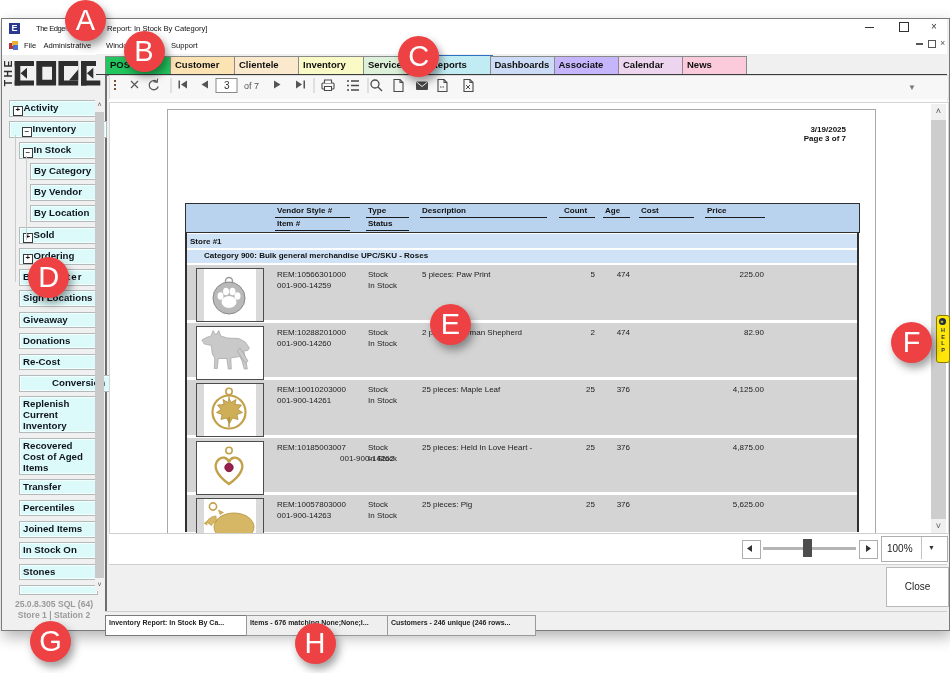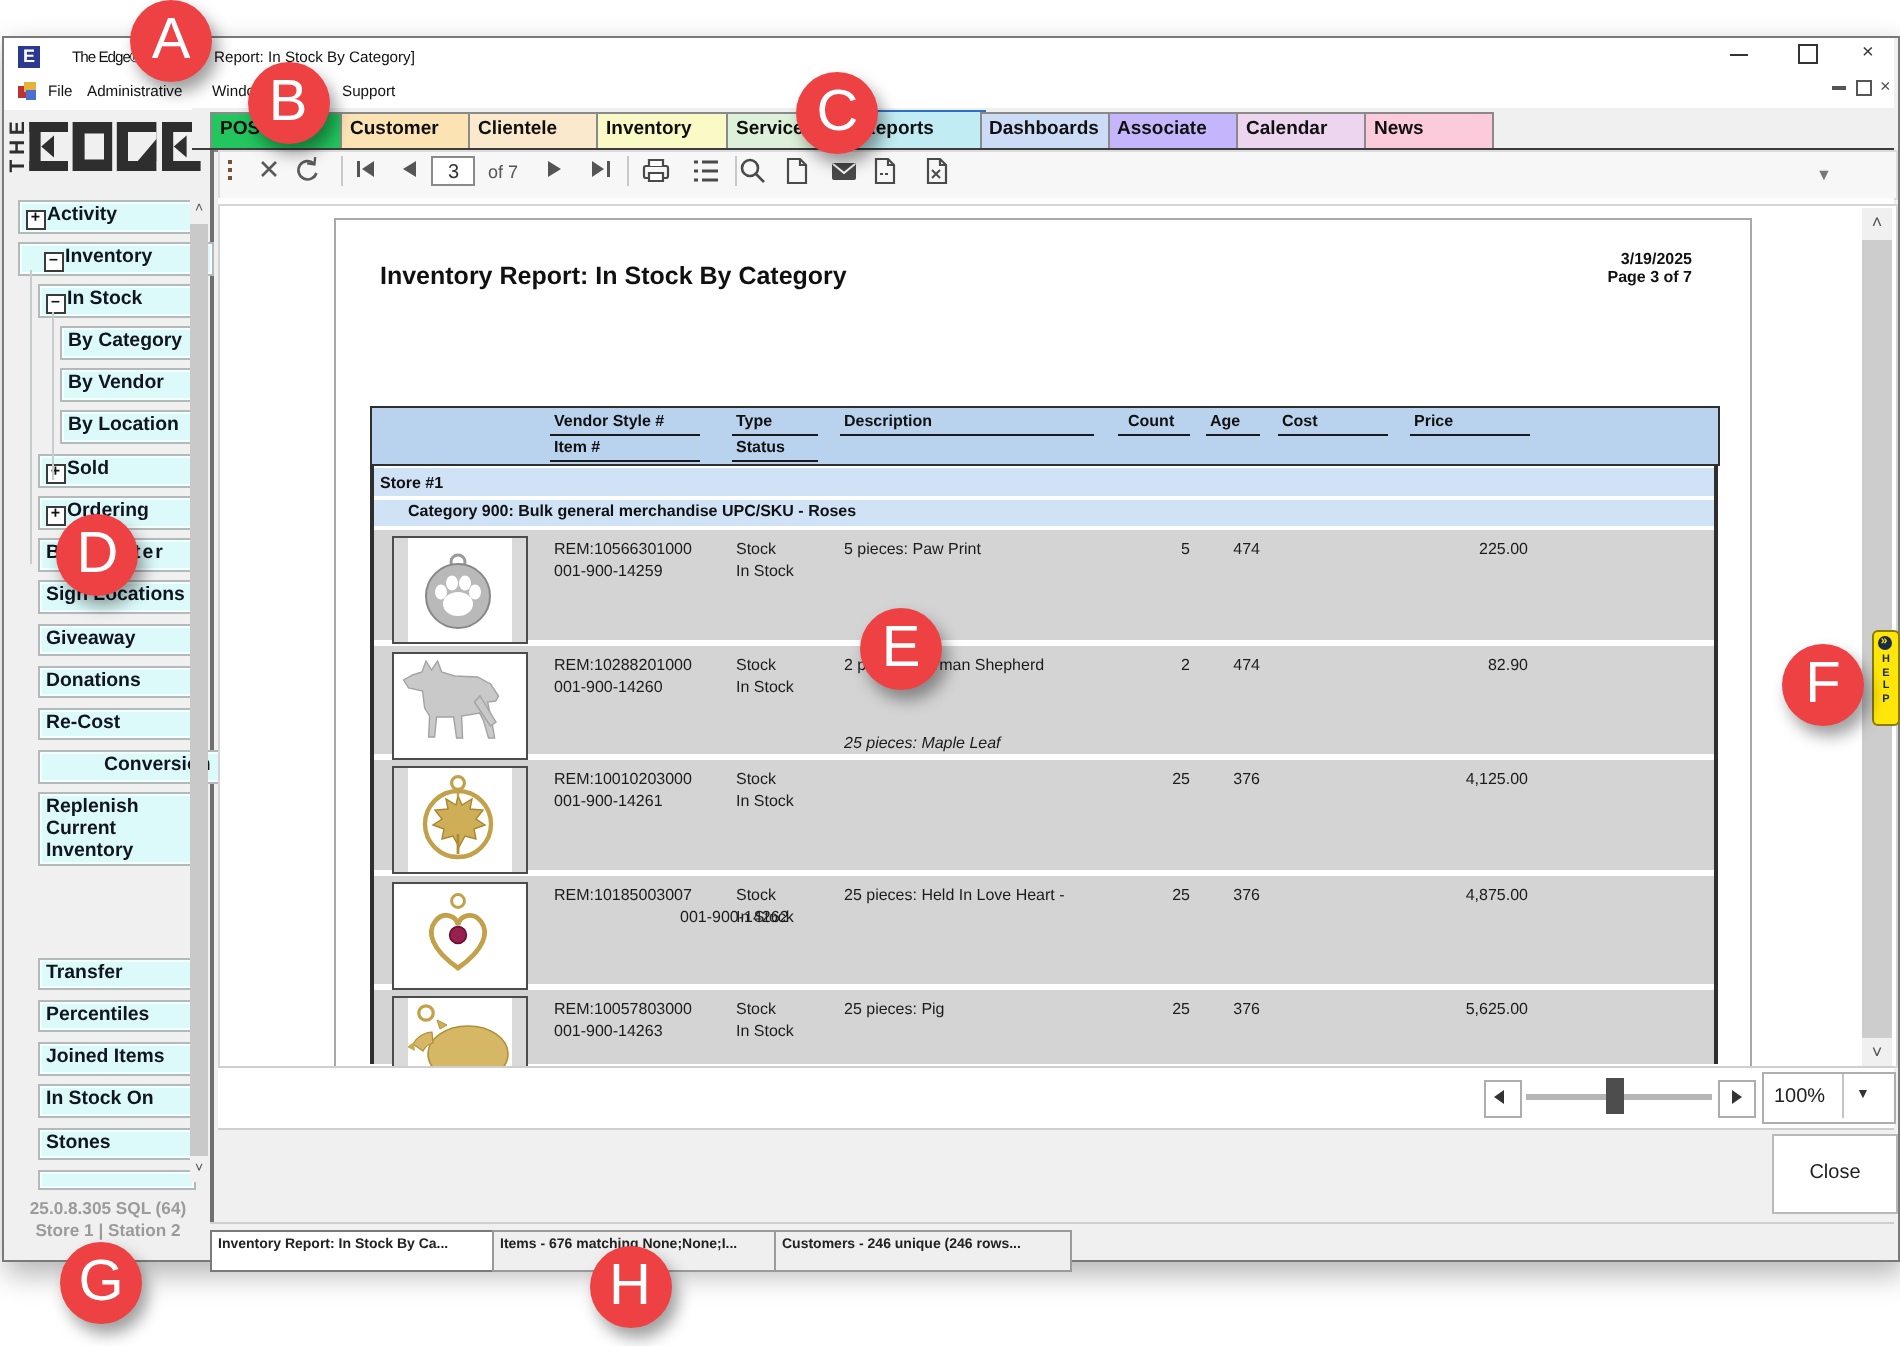--- a/index.html
+++ b/index.html
@@ -176,20 +176,21 @@
   <div class="btn" style="left:28px;top:186px;width:63px;height:13.5px;">By Location</div>
   <div class="btn" style="left:17px;top:208px;width:74px;height:13.5px;"><span class="ck">+</span>Sold</div>
   <div class="btn" style="left:17px;top:229px;width:74px;height:13.5px;"><span class="ck">+</span>Ordering</div>
   <div class="btn" style="left:17px;top:250px;width:74px;height:13.5px;letter-spacing:1.05px;">Buy Better</div>
   <div class="btn" style="left:17px;top:271px;width:74px;height:13.5px;">Sign Locations</div>
   <div class="btn" style="left:17px;top:292.5px;width:74px;height:13.5px;">Giveaway</div>
   <div class="btn" style="left:17px;top:313.5px;width:74px;height:13.5px;">Donations</div>
   <div class="btn" style="left:17px;top:334.5px;width:74px;height:13.5px;">Re-Cost</div>
   <div class="btn" style="left:17px;top:356px;width:74px;height:13.5px;padding-left:32px;">Conversion</div>
   <div class="btn" style="left:17px;top:377px;width:74px;height:34px;">Replenish<br>Current<br>Inventory</div>
+  <div class="btn" style="left:17px;top:418.5px;width:74px;height:34px;">Recovered<br>Cost of Aged<br>Items</div>
   <div class="btn" style="left:17px;top:459.5px;width:74px;height:13.5px;">Transfer</div>
   <div class="btn" style="left:17px;top:480.5px;width:74px;height:13.5px;">Percentiles</div>
   <div class="btn" style="left:17px;top:502px;width:74px;height:13.5px;">Joined Items</div>
   <div class="btn" style="left:17px;top:523px;width:74px;height:13.5px;">In Stock On</div>
   <div class="btn" style="left:17px;top:544.5px;width:74px;height:13.5px;">Stones</div>
   <div class="btn" style="left:17px;top:566px;width:74px;height:7px;"></div>
 
   <div class="ab" style="left:13px;top:116px;width:1px;height:147px;background:#c9cccc;"></div>
   <div class="ab" style="left:24px;top:137px;width:1px;height:84px;background:#c9cccc;"></div>
 
@@ -197,21 +198,20 @@
   <div class="ab" style="left:93px;top:79px;width:9px;height:13px;background:#f0f0f0;color:#555;font-size:7px;text-align:center;line-height:13px;">˄</div>
   <div class="ab" style="left:93px;top:93px;width:9px;height:466px;background:#c9c9c9;"></div>
   <div class="ab" style="left:93px;top:560px;width:9px;height:12px;background:#f0f0f0;color:#555;font-size:7px;text-align:center;line-height:12px;">˅</div>
 
   <div class="ab" style="left:11px;top:580px;width:82px;text-align:center;font-size:8.6px;font-weight:bold;color:#9b9b9b;line-height:10.5px;">25.0.8.305 SQL (64)<br>Store 1 | Station 2</div>
 
   <div class="ab" style="left:107px;top:83px;width:838px;height:430px;background:#fff;border:1px solid #d5d5d5;"></div>
 
   <div class="ab" style="left:165px;top:90px;width:707px;height:423px;background:#fff;border:1px solid #a9a9a9;"></div>
 
-  <div class="ab" style="left:188px;top:112px;font-size:12.5px;font-weight:bold;color:#101010;">Inventory Report: In Stock By Category</div>
   <div class="ab t8b" style="left:704px;top:106px;width:140px;text-align:right;">3/19/2025<br>Page 3 of 7</div>
 
   <div class="ab" style="left:183px;top:183.5px;width:673px;height:29px;border:1.5px solid #2f2f2f;border-bottom:none;background:#b9d3ee;"></div>
 
   <div class="hdrU" style="left:273px;top:187px;width:75px;"></div>
   <div class="hdrU" style="left:364px;top:187px;width:43px;"></div>
   <div class="hdrU" style="left:418px;top:187px;width:127px;"></div>
   <div class="hdrU" style="left:557px;top:187px;width:36px;"></div>
   <div class="hdrU" style="left:601px;top:187px;width:27px;"></div>
   <div class="hdrU" style="left:637px;top:187px;width:55px;"></div>
@@ -259,21 +259,21 @@
   <div class="ab t8" style="left:366px;top:319.5px;">In Stock</div>
   <div class="ab t8" style="left:420px;top:308.5px;">2 pieces: German Shepherd</div>
   <div class="ab t8" style="left:543px;top:308.5px;width:50px;text-align:right;">2</div>
   <div class="ab t8" style="left:588px;top:308.5px;width:40px;text-align:right;">474</div>
   <div class="ab t8" style="left:702px;top:308.5px;width:60px;text-align:right;">82.90</div>
 
   <div class="ab t8" style="left:275px;top:366px;">REM:10010203000</div>
   <div class="ab t8" style="left:275px;top:377px;">001-900-14261</div>
   <div class="ab t8" style="left:366px;top:366px;">Stock</div>
   <div class="ab t8" style="left:366px;top:377px;">In Stock</div>
-  <div class="ab t8" style="left:420px;top:348px;font-style:italic;">25 pieces: Maple Leaf</div>
+  <div class="ab t8" style="left:420px;top:366px;">25 pieces: Maple Leaf</div>
   <div class="ab t8" style="left:543px;top:366px;width:50px;text-align:right;">25</div>
   <div class="ab t8" style="left:588px;top:366px;width:40px;text-align:right;">376</div>
   <div class="ab t8" style="left:702px;top:366px;width:60px;text-align:right;">4,125.00</div>
 
   <div class="ab t8" style="left:275px;top:423.5px;">REM:10185003007</div>
   <div class="ab t8" style="left:291px;top:434.5px;padding-left:47px;">001-900-14262</div>
   <div class="ab t8" style="left:366px;top:423.5px;">Stock</div>
   <div class="ab t8" style="left:366px;top:434.5px;">In Stock</div>
   <div class="ab t8" style="left:420px;top:423.5px;">25 pieces: Held In Love Heart -</div>
   <div class="ab t8" style="left:543px;top:423.5px;width:50px;text-align:right;">25</div>

